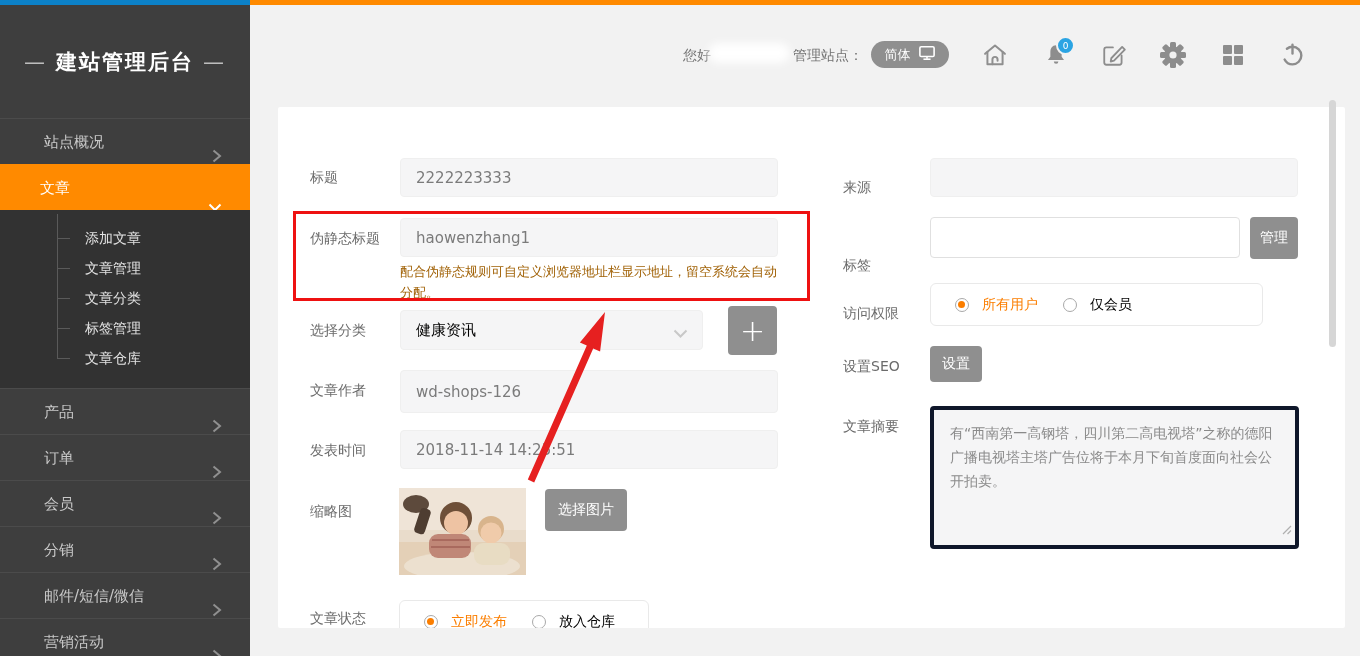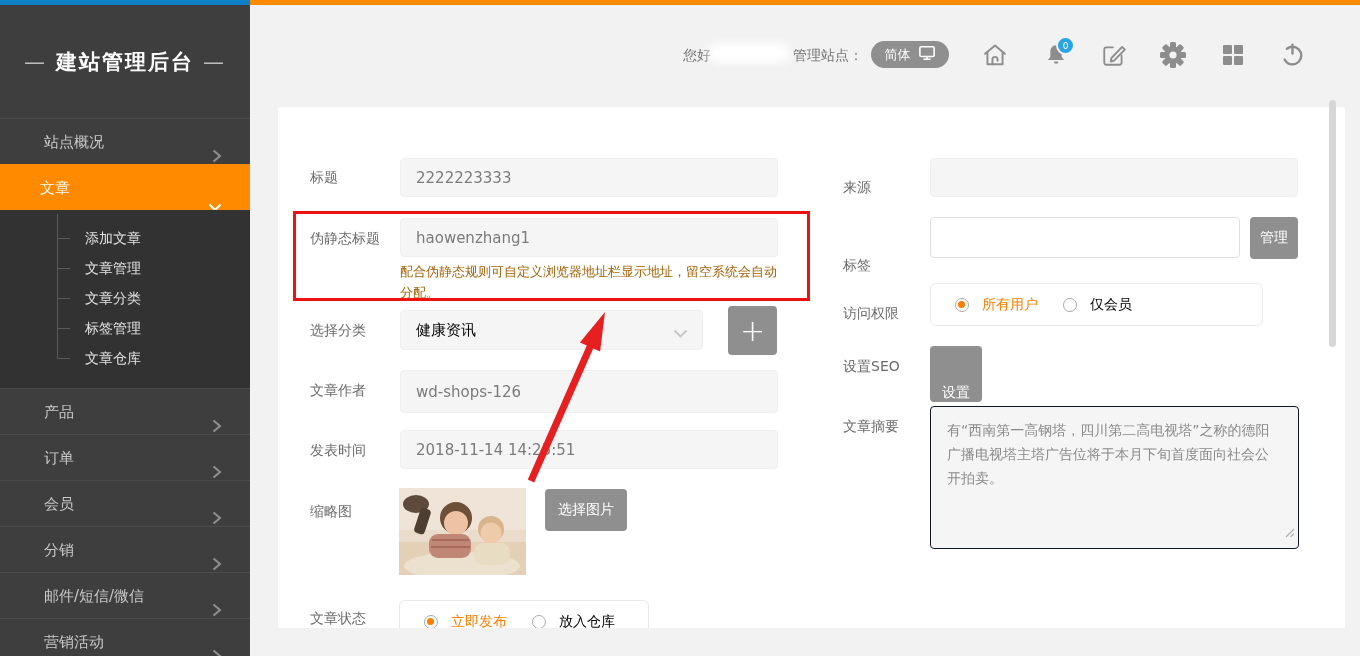--- a/index.html
+++ b/index.html
@@ -39,21 +39,21 @@
   .gbtn{position:absolute;box-sizing:border-box;background:#8f8f8f;border-radius:4px;color:#fff;font-size:14px;display:flex;align-items:center;justify-content:center;cursor:pointer;}
   .selectbox{cursor:pointer;}
   .selectbox .ph{color:#000000;}
   .selectbox .chev{position:absolute;right:14px;top:14px;}
   .optbox{position:absolute;box-sizing:border-box;background:#fff;border:1px solid #e9e9e9;border-radius:6px;display:flex;align-items:center;gap:25px;padding-left:24px;}
   .radio-row{display:flex;align-items:center;gap:13px;cursor:pointer;}
   .radio{width:14px;height:14px;border:1.5px solid #a9a9a9;border-radius:50%;position:relative;box-sizing:border-box;flex:0 0 auto;}
   .radio.sel::after{content:'';position:absolute;left:2px;top:2px;width:7px;height:7px;border-radius:50%;background:#fb7e00;}
   .rlabel{font-size:14px;color:#000000;}
   .rlabel.on{color:#fb7e00;}
-  .txtarea{position:absolute;box-sizing:border-box;background:#f5f5f6;border:1px solid #0f172a;border-radius:4px;padding:11px 16px;font-size:14px;line-height:24px;color:#8a8a8a;}
+  .txtarea{position:absolute;box-sizing:border-box;background:#f5f5f6;border:4px solid #0f172a;border-radius:4px;padding:11px 16px;font-size:14px;line-height:24px;color:#8a8a8a;}
   .resize-corner{position:absolute;right:3px;bottom:3px;}
   .thumb{position:absolute;cursor:pointer;}
   .scroll-thumb{left:1329px;top:100px;width:7px;height:247px;background:#d6d6d6;border-radius:4px;cursor:pointer;}
 
   
   .red-box{left:293px;top:211px;width:517px;height:90px;border:3px solid #ee1111;box-sizing:border-box;z-index:6;pointer-events:none;}
   .red-arrow{left:0;top:0;z-index:7;pointer-events:none;}
 </style>
 </head>
 <body>
@@ -305,21 +305,21 @@
         <span class="radio sel"></span>
         <span class="rlabel on">所有用户</span>
       </span>
       <span class="radio-row">
         <span class="radio"></span>
         <span class="rlabel">仅会员</span>
       </span>
     </div>
 
     <span class="flabel" style="left:565px;top:251px;">设置SEO</span>
-    <div class="gbtn" style="left:652px;top:239px;width:52px;height:56px;align-items:flex-end;">
+    <div class="gbtn" style="left:652px;top:239px;width:52px;height:36px;">
       <span>设置</span>
     </div>
 
     <span class="flabel" style="left:565px;top:311px;">文章摘要</span>
     <div class="txtarea" style="left:652px;top:299px;width:369px;height:143px;">
       <span>有“西南第一高钢塔，四川第二高电视塔”之称的德阳广播电视塔主塔广告位将于本月下旬首度面向社会公开拍卖。</span>
       <span class="resize-corner">
         <svg width="10" height="10" viewBox="0 0 10 10">
             <path d="M9 1 L1 9 M9 5.5 L5.5 9" stroke="#b0b0b0" stroke-width="1.2" fill="none"></path>
           </svg>

